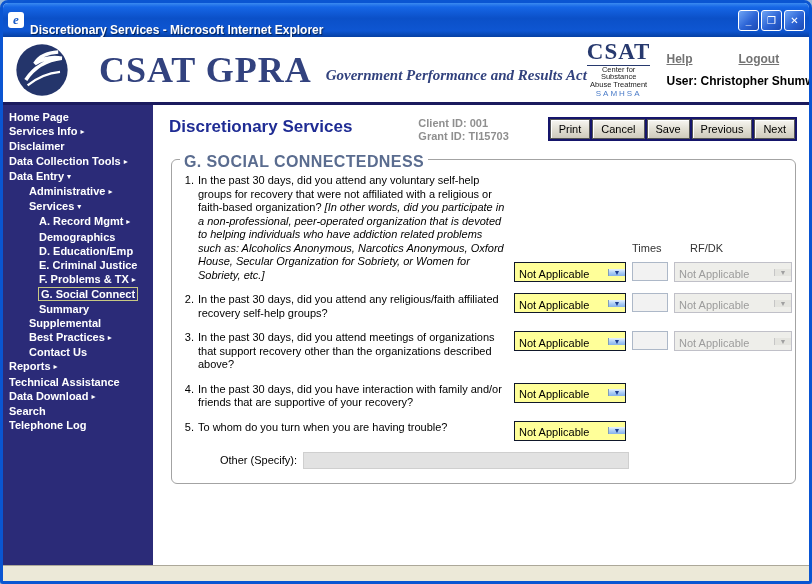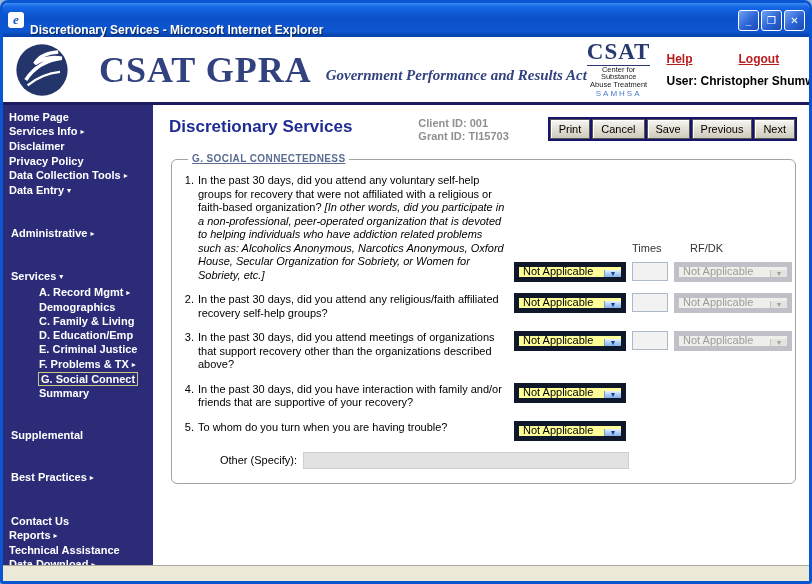--- a/index.html
+++ b/index.html
@@ -30,64 +30,64 @@
     color:#32427E; letter-spacing:1px; line-height:1; }
   .brand-tagline { font-family:"Liberation Serif",serif; font-style:italic; font-weight:bold;
     font-size:15px; color:#32427E; margin:0 0 4px 14px; }
   .csat-logo { margin-left:auto; margin-right:16px; text-align:center; line-height:1.05; }
   .csat-name { font-family:"Liberation Serif",serif; font-weight:bold; font-size:23px;
     color:#27396E; letter-spacing:1px; border-bottom:1px solid #27396E; }
   .csat-sub { font-size:7.5px; color:#222; }
   .csat-samhsa { font-size:8px; color:#4A7BC8; letter-spacing:2px; margin-top:1px; }
   .header-right { display:flex; flex-direction:column; min-width:176px; margin-right:4px; }
   .header-links { display:flex; gap:46px; }
-  .hdr-link { color:#b91c1c; font-weight:bold; font-size:12px; text-decoration:underline; cursor:pointer; }
+  .hdr-link { color:#737373; font-weight:bold; font-size:12px; text-decoration:underline; cursor:pointer; }
   .user-line { font-weight:bold; font-size:12px; color:#000; margin-top:8px; white-space:nowrap; }
 
   
   .content { flex:1; display:flex; overflow:hidden; }
   .sidebar { flex:0 0 150px; background:#2B2B78; padding-top:5px; overflow:hidden; }
   .nav-item { color:#fff; font-size:11px; font-weight:bold; line-height:14.2px; padding-left:6px;
     white-space:nowrap; cursor:pointer; }
-  .nav-item.indent-1 { padding-left:8px;margin-top:28px; }
+  .nav-item.indent-1 { padding-left:26px; }
   .nav-item.indent-2 { padding-left:36px; }
   .nav-arrow { font-size:8px; margin-left:3px; vertical-align:1px; }
   .nav-item.active .nav-label { outline:1px solid #C8C883; padding:0 2px; }
 
   .main { flex:1; background:#fff; overflow:hidden; }
   .main-top { display:flex; align-items:flex-start; padding:12px 12px 0 16px; }
   .page-title { color:#1F2C94; font-size:17px; font-weight:bold; white-space:nowrap; }
   .ids { margin-left:66px; color:#8F8F8F; font-size:11px; font-weight:bold; line-height:13px; white-space:nowrap; }
   .btn-strip { margin-left:auto; background:#15156B; padding:2px; display:flex; gap:2px; }
   .xp-btn { background:linear-gradient(180deg,#F7F6F2 0%,#E2DFD4 50%,#CFCBBC 100%);
     border:1px solid #555; font-size:11px; font-family:inherit; padding:0 8px; height:20px;
     color:#000; cursor:pointer; box-shadow:inset 1px 1px 0 #fff; }
 
   
   .fieldset { position:relative; border:1px solid #A3A3A3; border-radius:6px;
     margin:16px 13px 0 18px; padding:4px 8px 14px 8px; }
-  .legend { position:absolute; top:-7px; left:16px; background:#fff; padding:0 4px;
-    font-size:10px; font-weight:bold; color:#5A6C8F; letter-spacing:.4px;text-decoration:underline; }
+  .legend { position:absolute; top:-7px; left:8px; background:#fff; padding:0 4px;
+    font-size:16px; font-weight:bold; color:#5A6C8F; letter-spacing:.4px; }
   .questions { margin-top:10px; }
 
   .q-row { display:flex; margin-bottom:11px; }
   .q-num { flex:0 0 18px; width:18px; text-align:right; padding-right:4px; font-size:11px; }
   .q-text { flex:0 0 308px; width:308px; font-size:11px; line-height:13.5px; }
   .q-text i { font-style:italic; }
   .q-right { display:flex; flex-direction:column; justify-content:flex-start; margin-left:8px; }
   .q-row.tall .q-right { justify-content:flex-end; }
   .col-headers { display:flex; margin-bottom:8px; }
   .hdr-spacer { width:118px; }
   .hdr { font-size:11px; color:#333; }
   .hdr-times { width:36px; text-align:left; }
   .hdr-rfdk { width:118px; margin-left:6px; padding-left:16px; }
   .q-controls { display:flex; align-items:flex-start; gap:6px; }
 
-  .xp-select { width:112px; height:20px; border:5px solid #0f172a; background:#FFFF99;
-    display:flex; align-items:flex-end; cursor:pointer; }
+  .xp-select { width:112px; height:20px; border:1px solid #0f172a; background:#FFFF99;
+    display:flex; align-items:center; cursor:pointer; }
   .xp-select.rfdk { width:118px; }
   .sel-text { flex:1; font-size:11px; padding:3px 2px 0 4px; white-space:nowrap; overflow:hidden; }
   .sel-arrow { width:17px; border-left:1px solid #7F9DB9; color:#1D3E8F; font-size:7px;
     display:flex; align-items:center; justify-content:center;
     background:linear-gradient(180deg,#E8F3FE 0%,#A9CBF5 55%,#86B2EC 100%); }
   .xp-select.disabled { background:#EEEEEA; border-color:#C0C0C8; cursor:default; }
   .xp-select.disabled .sel-text { color:#9C9C9C; }
   .xp-select.disabled .sel-arrow { background:#E4E4DF; color:#A0A0A0; border-left-color:#C6C6C6; }
 
   .times-input { width:36px; height:19px; border:1px solid #ADB8C8; background:#F2F2F2;
@@ -135,28 +135,26 @@
       </div>
       <span class="user-line">User: Christopher Shumway</span>
     </div>
   </div>
 
   <div class="content">
     <nav class="sidebar">
         <div class="nav-item indent-0"><span class="nav-label">Home Page</span></div>
         <div class="nav-item indent-0"><span class="nav-label">Services Info</span><span class="nav-arrow">▸</span></div>
         <div class="nav-item indent-0"><span class="nav-label">Disclaimer</span></div>
-        <div class="nav-item indent-0"><span class="nav-label">Privacy Policy</span></div>
         <div class="nav-item indent-0"><span class="nav-label">Data Collection Tools</span><span class="nav-arrow">▸</span></div>
         <div class="nav-item indent-0"><span class="nav-label">Data Entry</span><span class="nav-arrow">▾</span></div>
         <div class="nav-item indent-1"><span class="nav-label">Administrative</span><span class="nav-arrow">▸</span></div>
         <div class="nav-item indent-1"><span class="nav-label">Services</span><span class="nav-arrow">▾</span></div>
         <div class="nav-item indent-2"><span class="nav-label">A. Record Mgmt</span><span class="nav-arrow">▸</span></div>
         <div class="nav-item indent-2"><span class="nav-label">Demographics</span></div>
-        <div class="nav-item indent-2"><span class="nav-label">C. Family &amp; Living</span></div>
         <div class="nav-item indent-2"><span class="nav-label">D. Education/Emp</span></div>
         <div class="nav-item indent-2"><span class="nav-label">E. Criminal Justice</span></div>
         <div class="nav-item indent-2"><span class="nav-label">F. Problems &amp; TX</span><span class="nav-arrow">▸</span></div>
         <div class="nav-item indent-2 active"><span class="nav-label">G. Social Connect</span></div>
         <div class="nav-item indent-2"><span class="nav-label">Summary</span></div>
         <div class="nav-item indent-1"><span class="nav-label">Supplemental</span></div>
         <div class="nav-item indent-1"><span class="nav-label">Best Practices</span><span class="nav-arrow">▸</span></div>
         <div class="nav-item indent-1"><span class="nav-label">Contact Us</span></div>
         <div class="nav-item indent-0"><span class="nav-label">Reports</span><span class="nav-arrow">▸</span></div>
         <div class="nav-item indent-0"><span class="nav-label">Technical Assistance</span></div>

